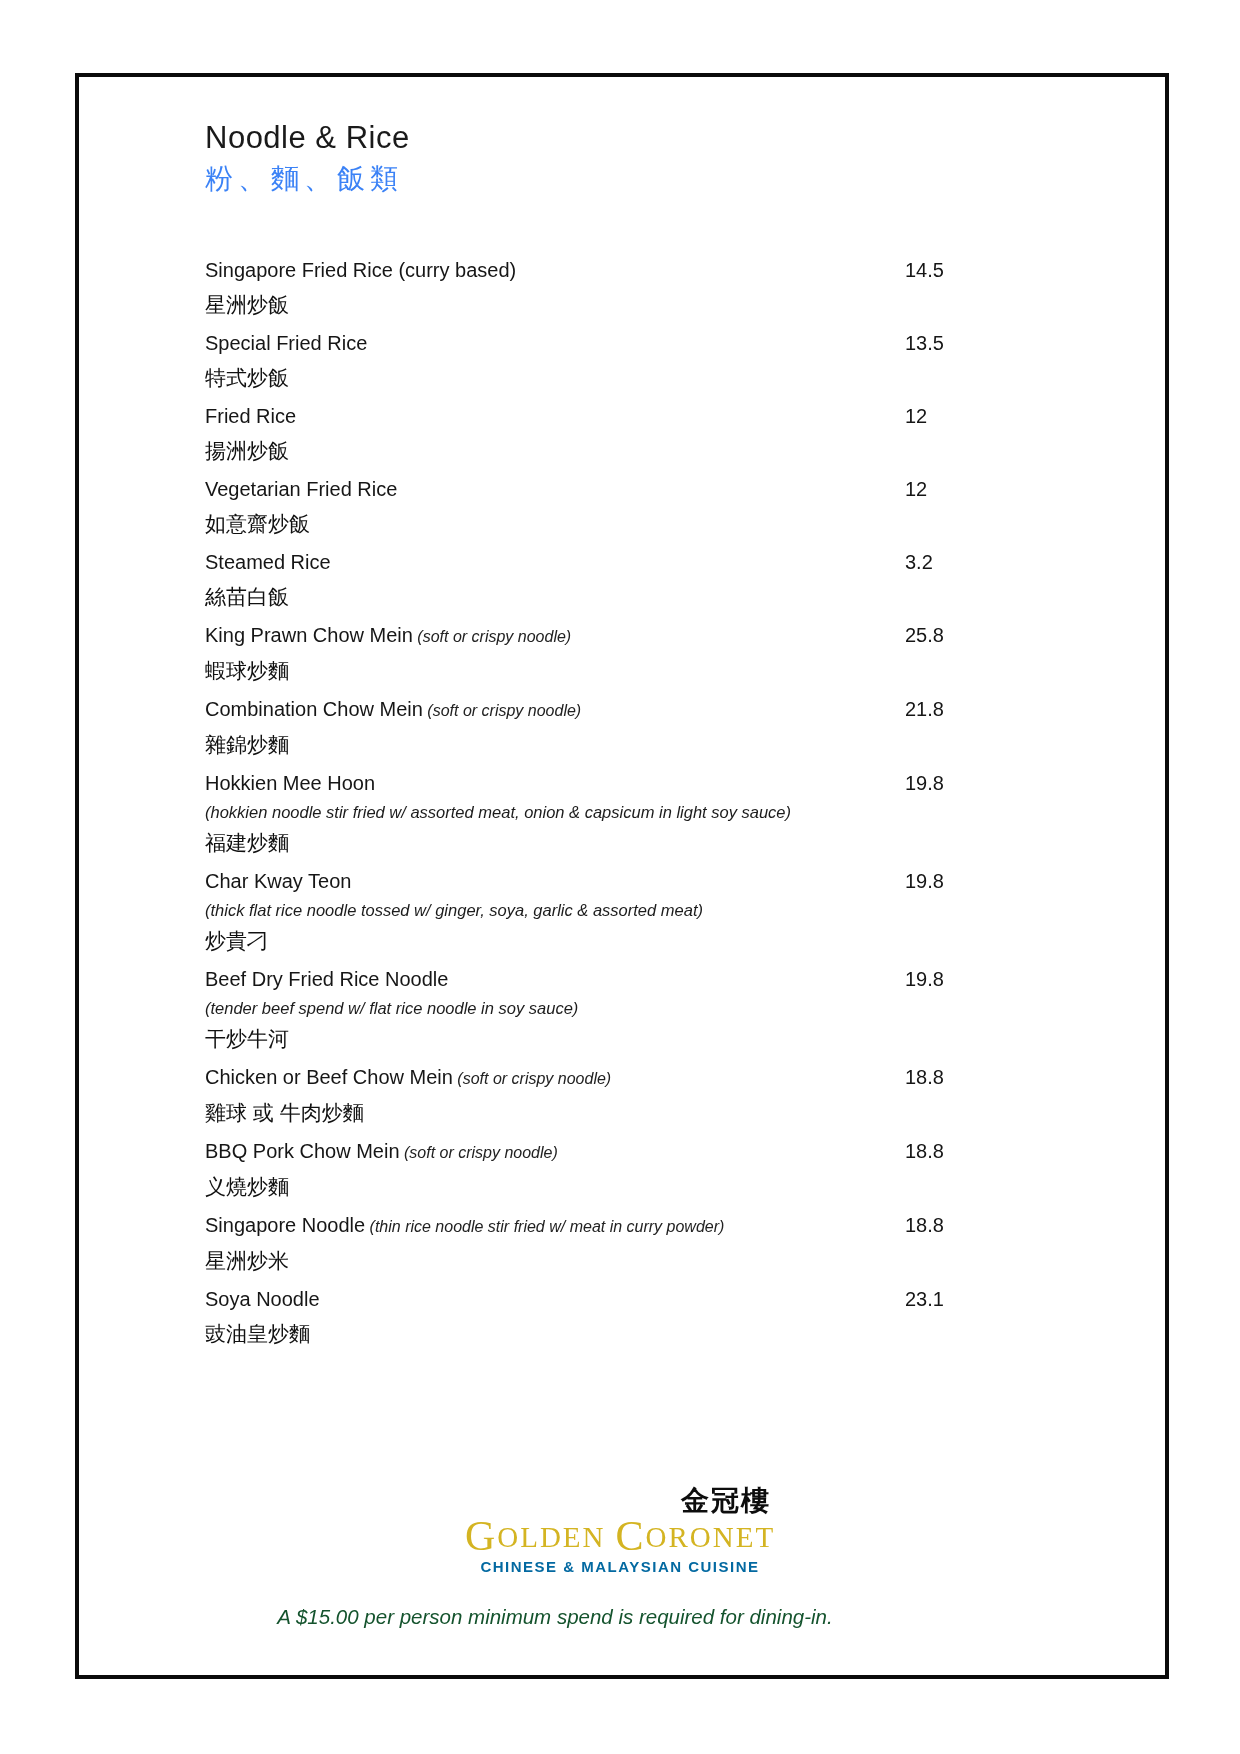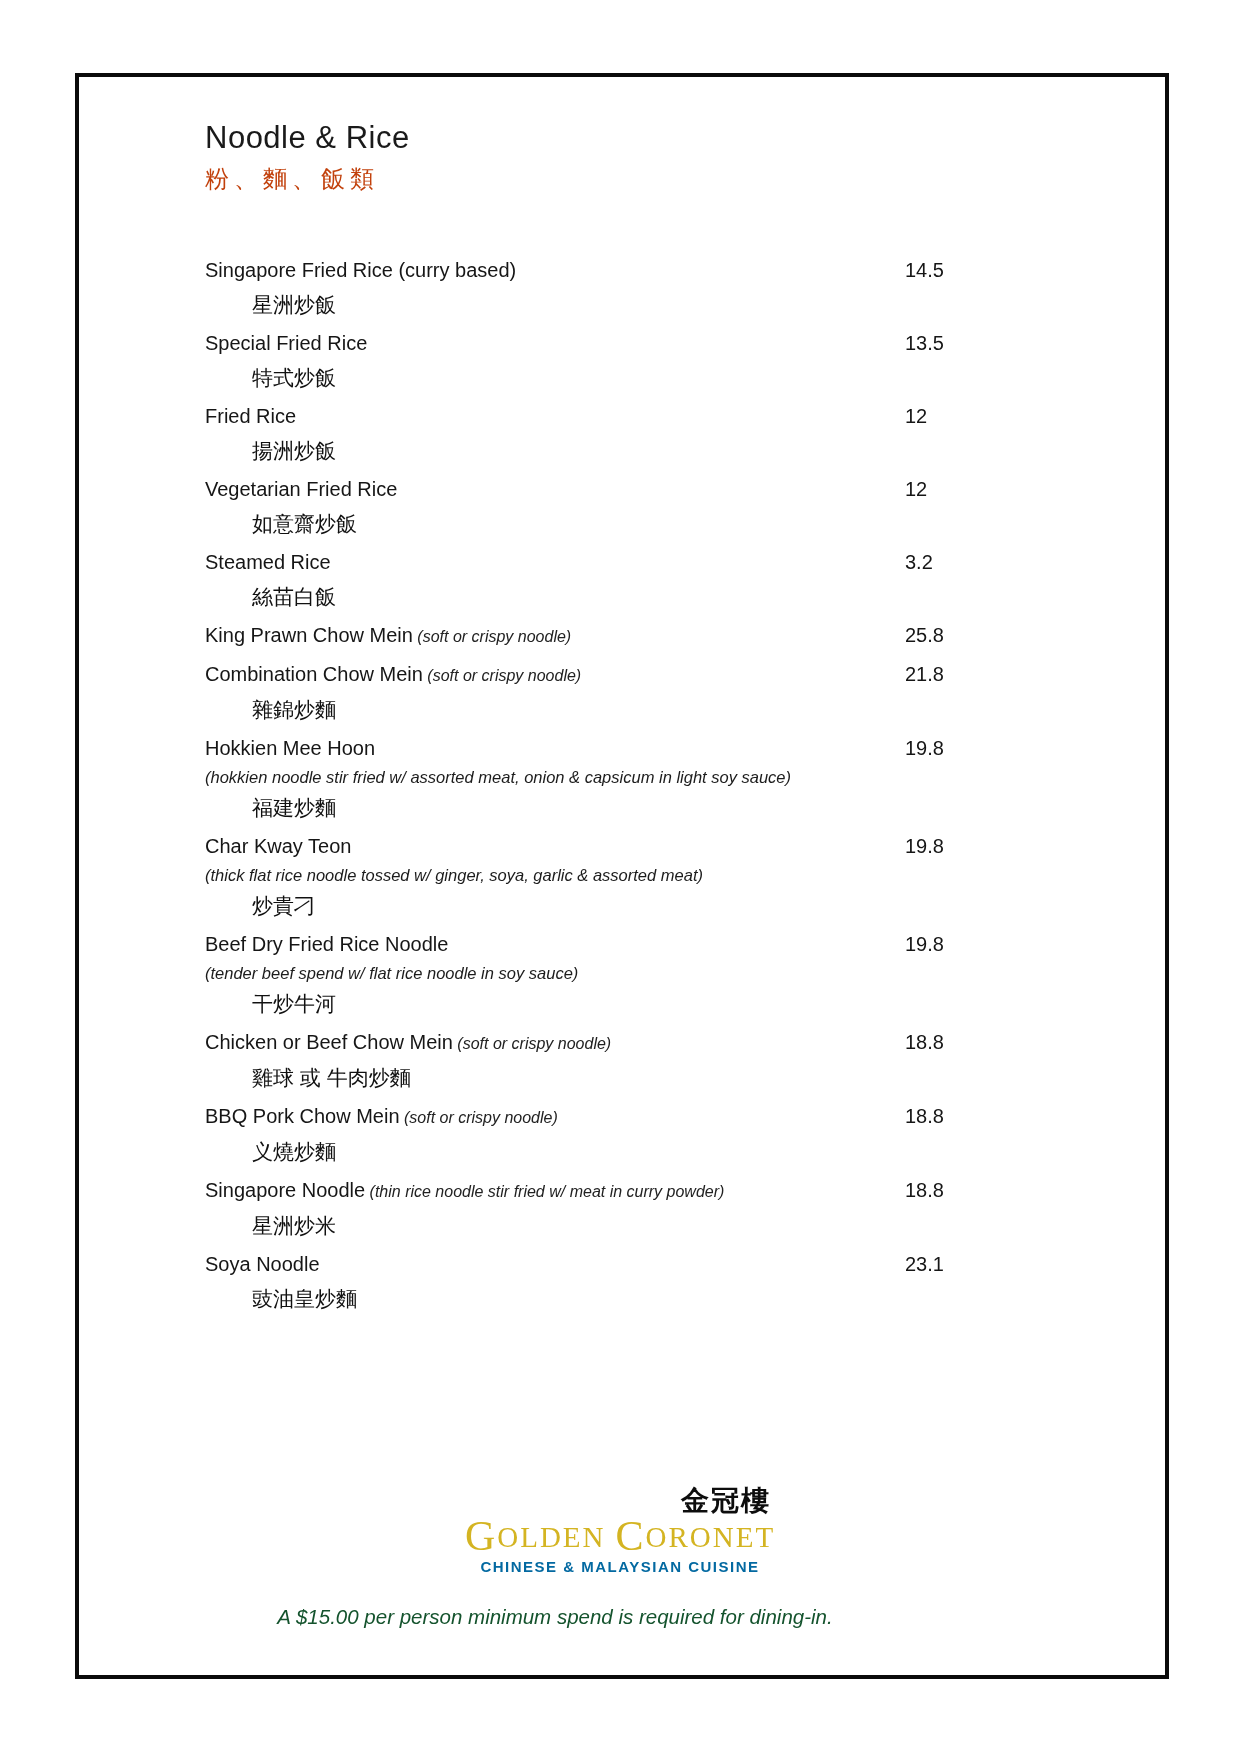--- a/index.html
+++ b/index.html
@@ -34,24 +34,24 @@
     margin-bottom: 54px;
   }
   .menu-title {
     font-size: 31px;
     line-height: 40px;
     font-weight: normal;
     color: #1a1a1a;
     letter-spacing: 0.5px;
   }
   .menu-subtitle-cn {
-    font-size: 24px;
+    font-size: 28px;
     line-height: 42px;
     letter-spacing: 5px;
-    color: #c2410c;
+    color: #3b82f6;
   }
   .menu-items { width: 800px; }
   .menu-item {
     display: flex;
     align-items: flex-start;
     margin-bottom: 5px;
   }
   .item-left { flex: 1 1 auto; min-width: 0; }
   .item-name {
     font-size: 20px;
@@ -66,21 +66,20 @@
   .item-desc {
     font-size: 16.5px;
     line-height: 25px;
     font-style: italic;
     color: #1c1c1c;
   }
   .item-name-cn {
     font-size: 21px;
     line-height: 35px;
     color: #111111;
-    margin-left: 47px;
   }
   .item-price {
     flex: 0 0 100px;
     width: 100px;
     font-size: 20px;
     line-height: 33px;
     color: #161616;
   }
   .logo-block {
     position: absolute;
@@ -189,20 +188,21 @@
 
       <div class="item-name-cn">絲苗白飯</div>
     </div>
     <div class="item-price">3.2</div>
   </div>
 
   <div class="menu-item">
     <div class="item-left">
       <div class="item-name"><span>King Prawn Chow Mein</span><span class="item-note"> (soft or crispy noodle)</span></div>
 
+      <div class="item-name-cn">蝦球炒麵</div>
     </div>
     <div class="item-price">25.8</div>
   </div>
 
   <div class="menu-item">
     <div class="item-left">
       <div class="item-name"><span>Combination Chow Mein</span><span class="item-note"> (soft or crispy noodle)</span></div>
 
       <div class="item-name-cn">雜錦炒麵</div>
     </div>

